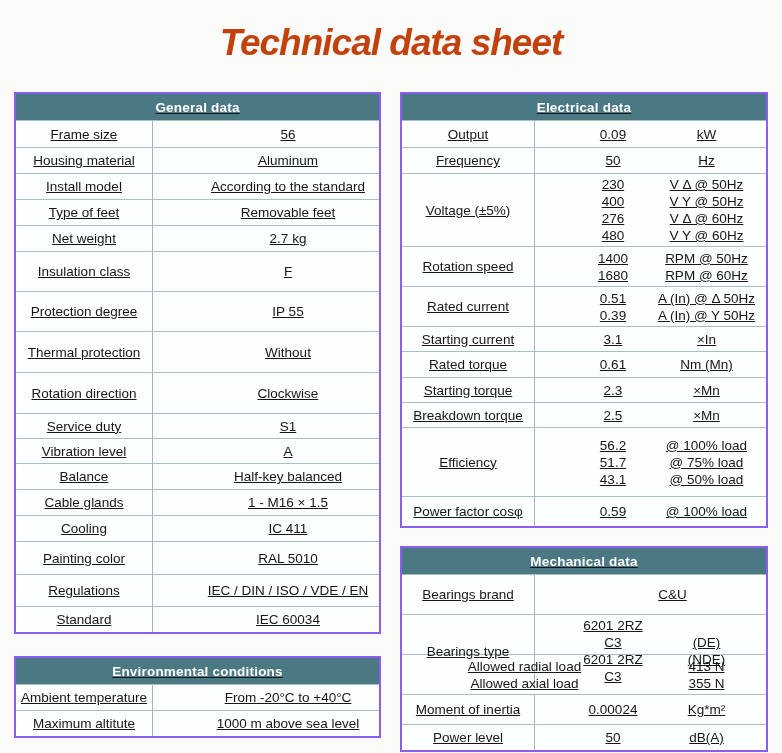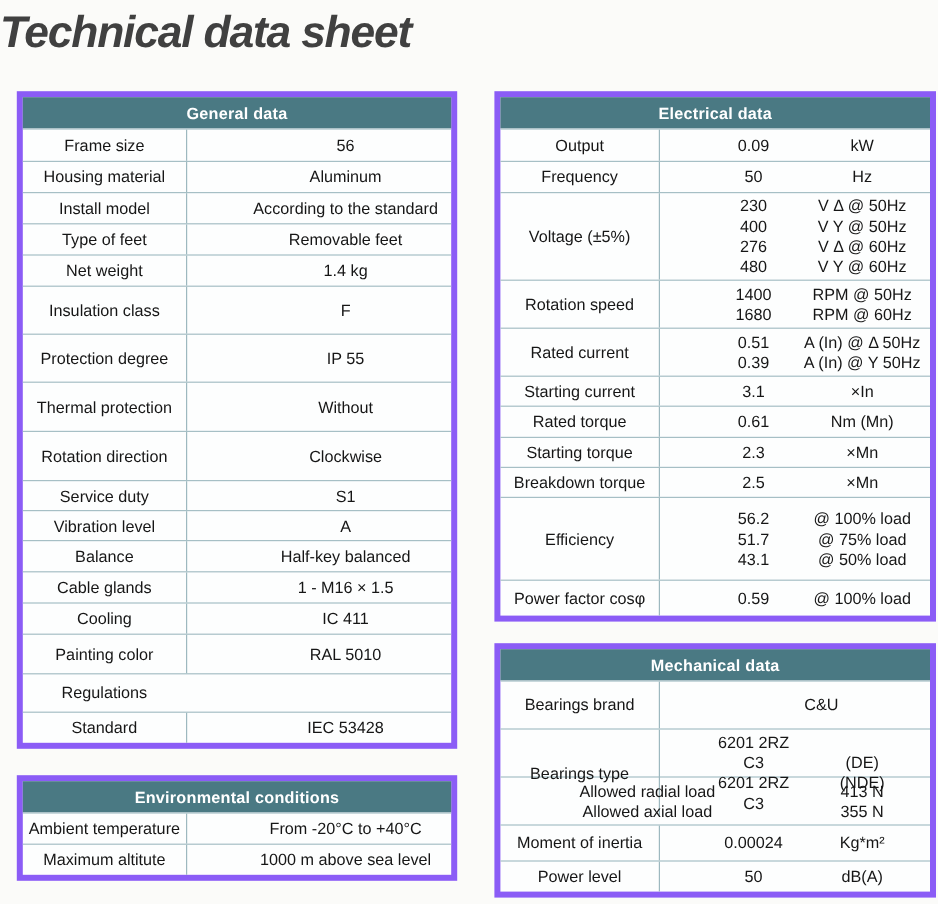--- a/index.html
+++ b/index.html
@@ -4,43 +4,44 @@
 <style>
   html, body { margin:0; padding:0; }
   body {
     width:782px; height:753px;
     background:#fbfbf9;
     font-family:"Liberation Sans", sans-serif;
     color:#161616;
     overflow:hidden;
   }
   .title {
-    margin:4px 0 0;
-    text-align:left;
+    margin:20px 0 0;
+    text-align:center;
     font-size:37px;
     line-height:46px;
     font-weight:bold;
     font-style:italic;
-    color:#404040;
+    color:#c2410c;
     letter-spacing:-1px;
   }
   .columns {
     display:flex;
     padding:0 14px;
     gap:19px;
     margin-top:26px;
     align-items:flex-start;
   }
   .col-left { width:367px; flex:0 0 367px; }
-  .col-right { width:368px; flex:0 0 368px;margin-left:12px; }
+  .col-right { width:368px; flex:0 0 368px; }
 
   .table {
-    border:5px solid #8b5cf6;
+    border:2px solid #8b5cf6;
     background:#fdfefe;
     box-sizing:border-box;
+    text-decoration:underline;
   }
   .thead {
     height:26px;
     background:#4a7983;
     color:#ffffff;
     font-weight:bold;
     font-size:13.5px;
     text-align:center;
     display:flex;
     align-items:center;
@@ -92,21 +93,21 @@
       <div class="row g-row" style="height:26px">
         <div class="cell">Install model</div>
         <div class="cell bl">According to the standard</div>
       </div>
       <div class="row g-row" style="height:26px">
         <div class="cell">Type of feet</div>
         <div class="cell bl">Removable feet</div>
       </div>
       <div class="row g-row" style="height:26px">
         <div class="cell">Net weight</div>
-        <div class="cell bl">1.4 kg</div>
+        <div class="cell bl">2.7 kg</div>
       </div>
       <div class="row g-row" style="height:40px">
         <div class="cell">Insulation class</div>
         <div class="cell bl">F</div>
       </div>
       <div class="row g-row" style="height:40px">
         <div class="cell">Protection degree</div>
         <div class="cell bl">IP 55</div>
       </div>
       <div class="row g-row" style="height:41px">
@@ -136,24 +137,25 @@
       <div class="row g-row" style="height:26px">
         <div class="cell">Cooling</div>
         <div class="cell bl">IC 411</div>
       </div>
       <div class="row g-row" style="height:33px">
         <div class="cell">Painting color</div>
         <div class="cell bl">RAL 5010</div>
       </div>
       <div class="row g-row" style="height:32px">
         <div class="cell">Regulations</div>
+        <div class="cell bl">IEC / DIN / ISO / VDE / EN</div>
       </div>
       <div class="row g-row" style="height:26px">
         <div class="cell">Standard</div>
-        <div class="cell bl">IEC 53428</div>
+        <div class="cell bl">IEC 60034</div>
       </div>
     </section>
 
     <section class="table mt-env">
       <div class="thead">Environmental conditions</div>
       <div class="row g-row" style="height:26px">
         <div class="cell">Ambient temperature</div>
         <div class="cell bl">From -20°C to +40°C</div>
       </div>
       <div class="row g-row" style="height:26px">

